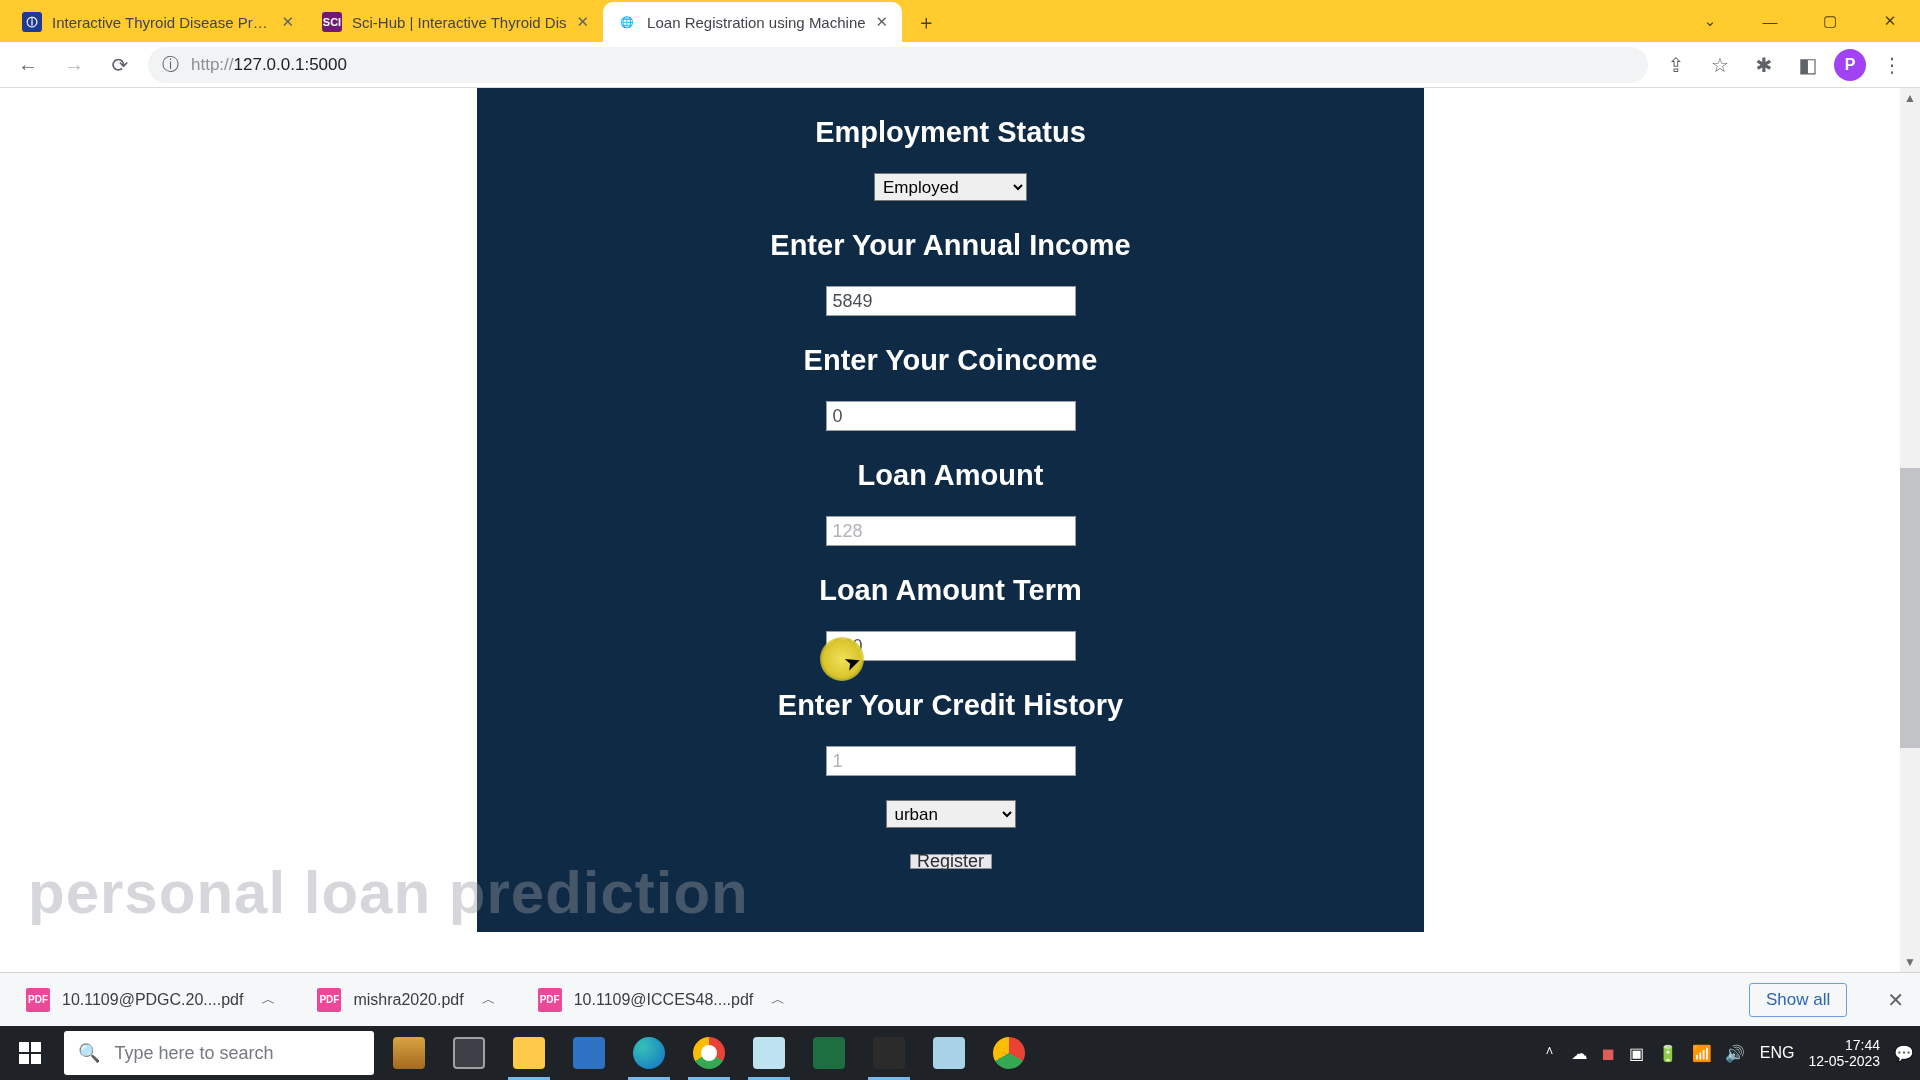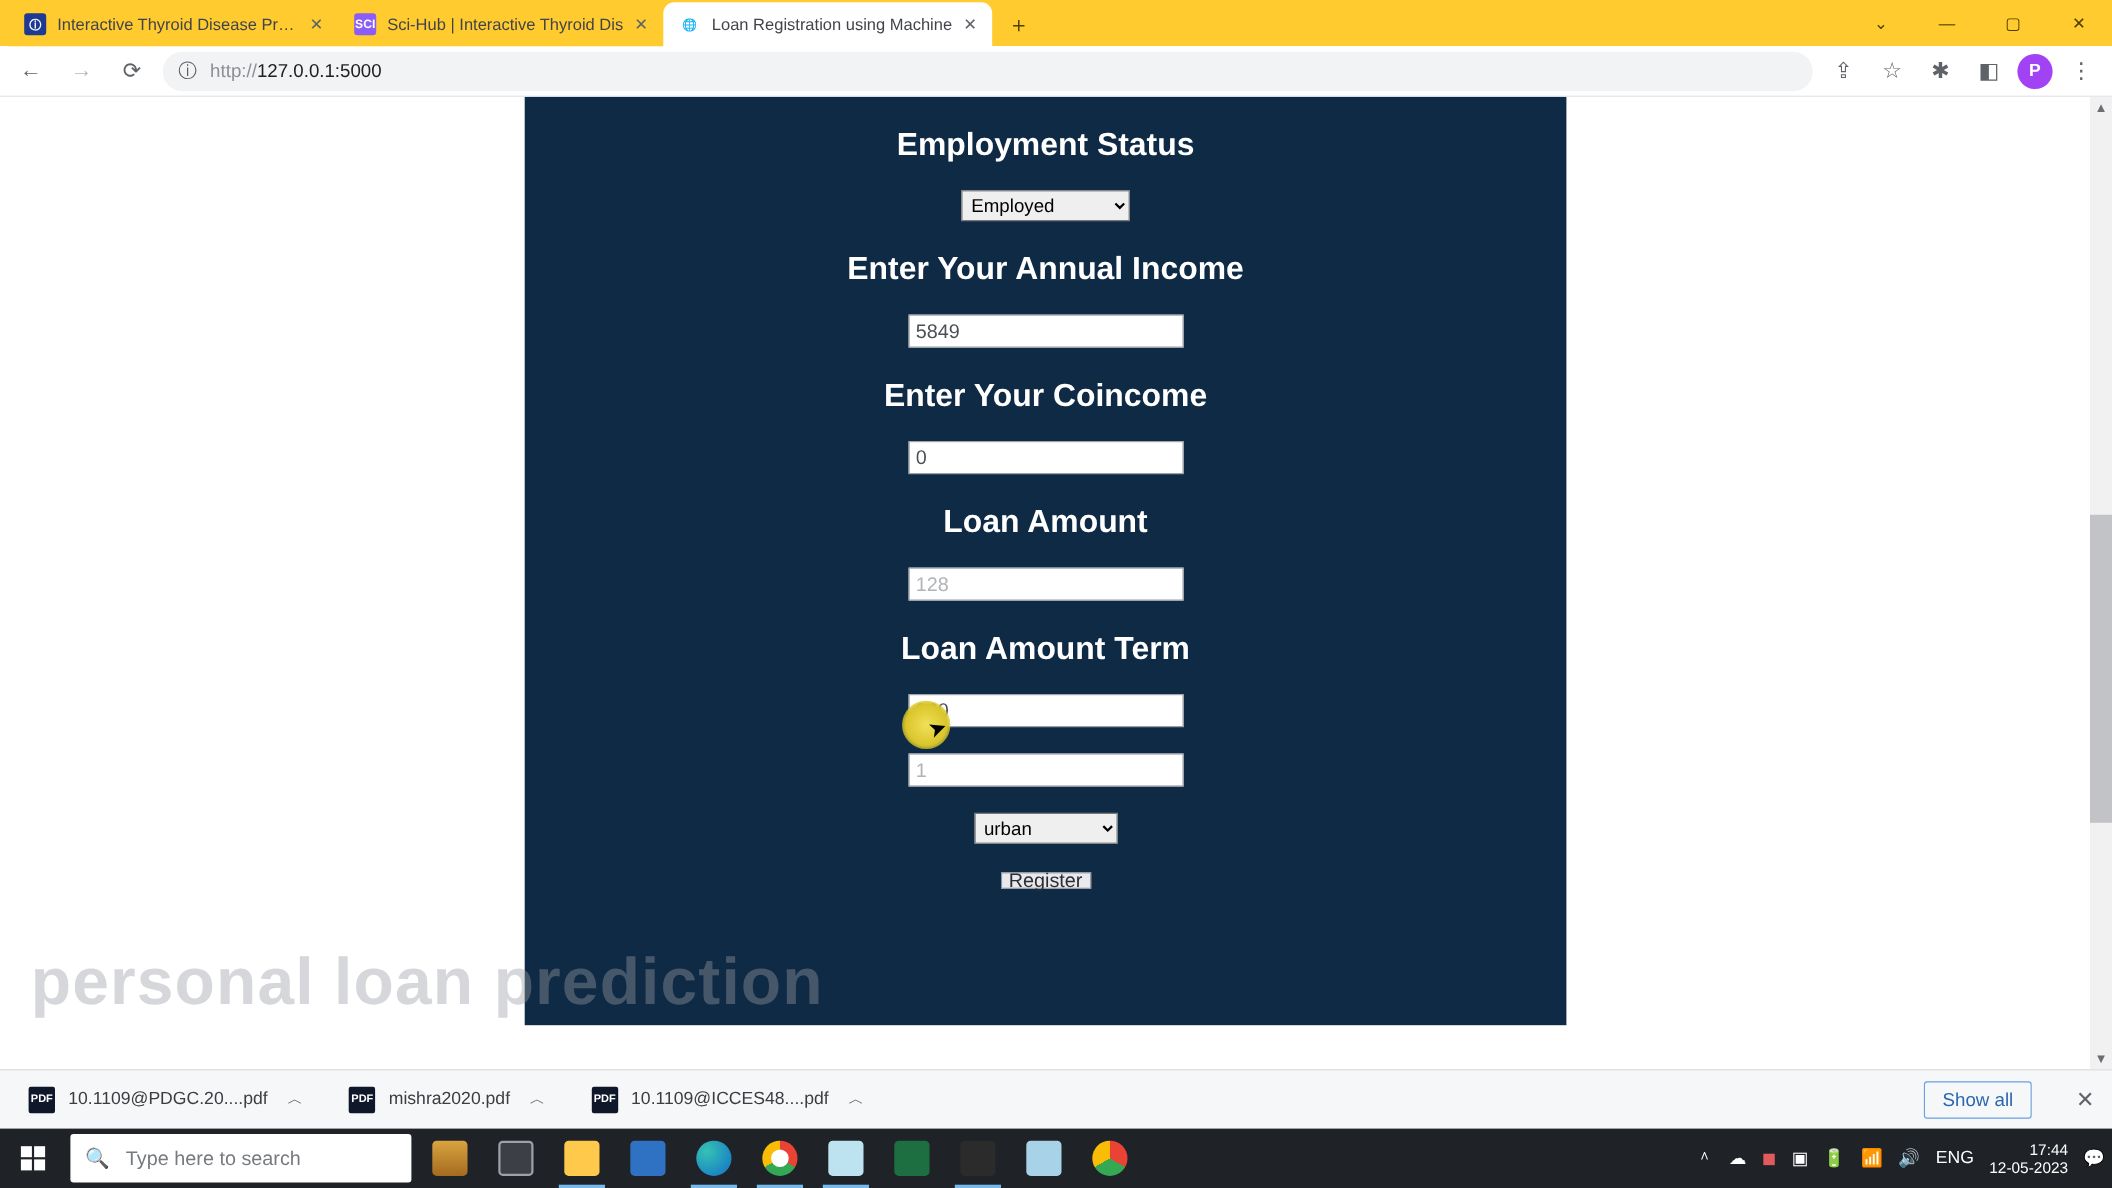--- a/index.html
+++ b/index.html
@@ -8,21 +8,21 @@
 
     
     .titlebar { height: 42px; background: #ffcb2e; display: flex; align-items: flex-end; }
     .win-controls { margin-left: auto; display: flex; }
     .win-btn { width: 60px; height: 42px; display: flex; align-items: center; justify-content: center; color: #4d4000; font-size: 15px; }
     .tabs { display: flex; align-items: flex-end; height: 42px; padding-left: 8px; }
     .tab { position:relative; display: flex; align-items: center; height: 40px; padding: 0 14px; background: #ffcb2e; border-radius: 10px 10px 0 0; font-size: 15px; color: #42444b; max-width: 300px; min-width: 270px; gap: 10px; }
     .tab.active { background: #ffffff; }
     .tab .favicon { width: 20px; height: 20px; border-radius: 3px; display: flex; align-items:center; justify-content:center; font-size:11px; font-weight:700; }
     .fav-blue { background:#1f3a93;color:#fff; }
-    .fav-red { background:#8b5cf6;color:#fff; font-size:8px; }
+    .fav-red { background:#701a75;color:#fff; font-size:8px; }
     .fav-globe { color:#5f6368; font-size:17px; }
     .tab-title { white-space: nowrap; overflow: hidden; text-overflow: ellipsis; flex:1; }
     .tab-close { color:#5f6368; font-size:15px; }
     .newtab { width:36px;height:36px;display:flex;align-items:center;justify-content:center;color:#4d4000;font-size:20px;margin-left:6px;margin-bottom:2px; }
 
     .addrbar { height: 46px; background:#ffffff; border-bottom:1px solid #dadce0; display:flex; align-items:center; padding: 0 10px; gap:10px; }
     .nav-icn { width:36px;height:36px;display:flex;align-items:center;justify-content:center;color:#5f6368;font-size:20px;border-radius:50%; }
     .nav-icn.disabled { color:#b5b7bb; }
     .urlbox { flex:1; height:36px; background:#f1f3f4; border-radius:18px; display:flex; align-items:center; padding:0 14px; gap:12px; color:#5f6368; font-size:17px; }
     .urlbox .urltext { color:#202124; }
@@ -45,21 +45,21 @@
     select.sel { width:153px; height:28px; background:#efefef; border:1px solid #767676; font-size:17px; margin-top:24px; padding:2px 4px; }
     select.sel.small{ width:130px; }
     .reg-btn { width:82px;height:15px;background:#e9e9ed;border:1px solid #8f949c;color:#2b2d31;font-size:18px;margin-top:26px;display:flex;align-items:center;justify-content:center; }
 
     
     .watermark { position:absolute; left:28px; top:770px; font-size:60px; color:rgba(153,156,163,0.4); font-weight:700; letter-spacing:1px; }
 
     
     .dlbar { height:54px; background:#f6f7f8; border-top:1px solid #d2d4d7; display:flex; align-items:center; padding:0 16px; gap:22px; }
     .dl-item { display:flex; align-items:center; gap:12px; height:40px; padding:0 10px; border:0; background:transparent; font-size:16px; color:#3b3d41; }
-    .pdf-ic { width:24px;height:24px;background:#0f172a;color:#fff;font-size:10px;font-weight:700;display:flex;align-items:center;justify-content:center;border-radius:2px; }
+    .pdf-ic { width:24px;height:24px;background:#ec4899;color:#fff;font-size:10px;font-weight:700;display:flex;align-items:center;justify-content:center;border-radius:2px; }
     .dl-chev{ color:#5f6368;font-size:14px;margin-left:6px; }
     .dl-spacer{flex:1;}
     .showall{ border:1px solid #6a9fe0;color:#2a66b2;padding:6px 16px;border-radius:3px;font-size:17px; }
     .dl-x{color:#5f6368;font-size:20px;margin-left:18px;}
 
     
     .taskbar { height:54px; background:#1f2226; display:flex; align-items:center; color:#fff; font-size:16px; }
     .tb-start{ width:60px;height:54px;display:flex;align-items:center;justify-content:center; }
     .win-logo{ display:grid;grid-template-columns:10px 10px;grid-template-rows:10px 10px;gap:2px; }
     .win-logo span{background:#fff;}
@@ -139,20 +139,21 @@
 
       <div class="hlabel">Enter Your Coincome</div>
       <input class="txt-input" value="0" style="">
 
       <div class="hlabel">Loan Amount</div>
       <input class="txt-input faded" value="128" style="">
 
       <div class="hlabel">Loan Amount Term</div>
       <input class="txt-input" value="360" style="">
 
+      <div class="hlabel">Enter Your Credit History</div>
       <input class="txt-input faded" value="1" style="">
 
       <select class="sel small">
         <option>urban</option>
       </select>
 
       <div class="reg-btn">Register</div>
     </div>
   </div>
 

